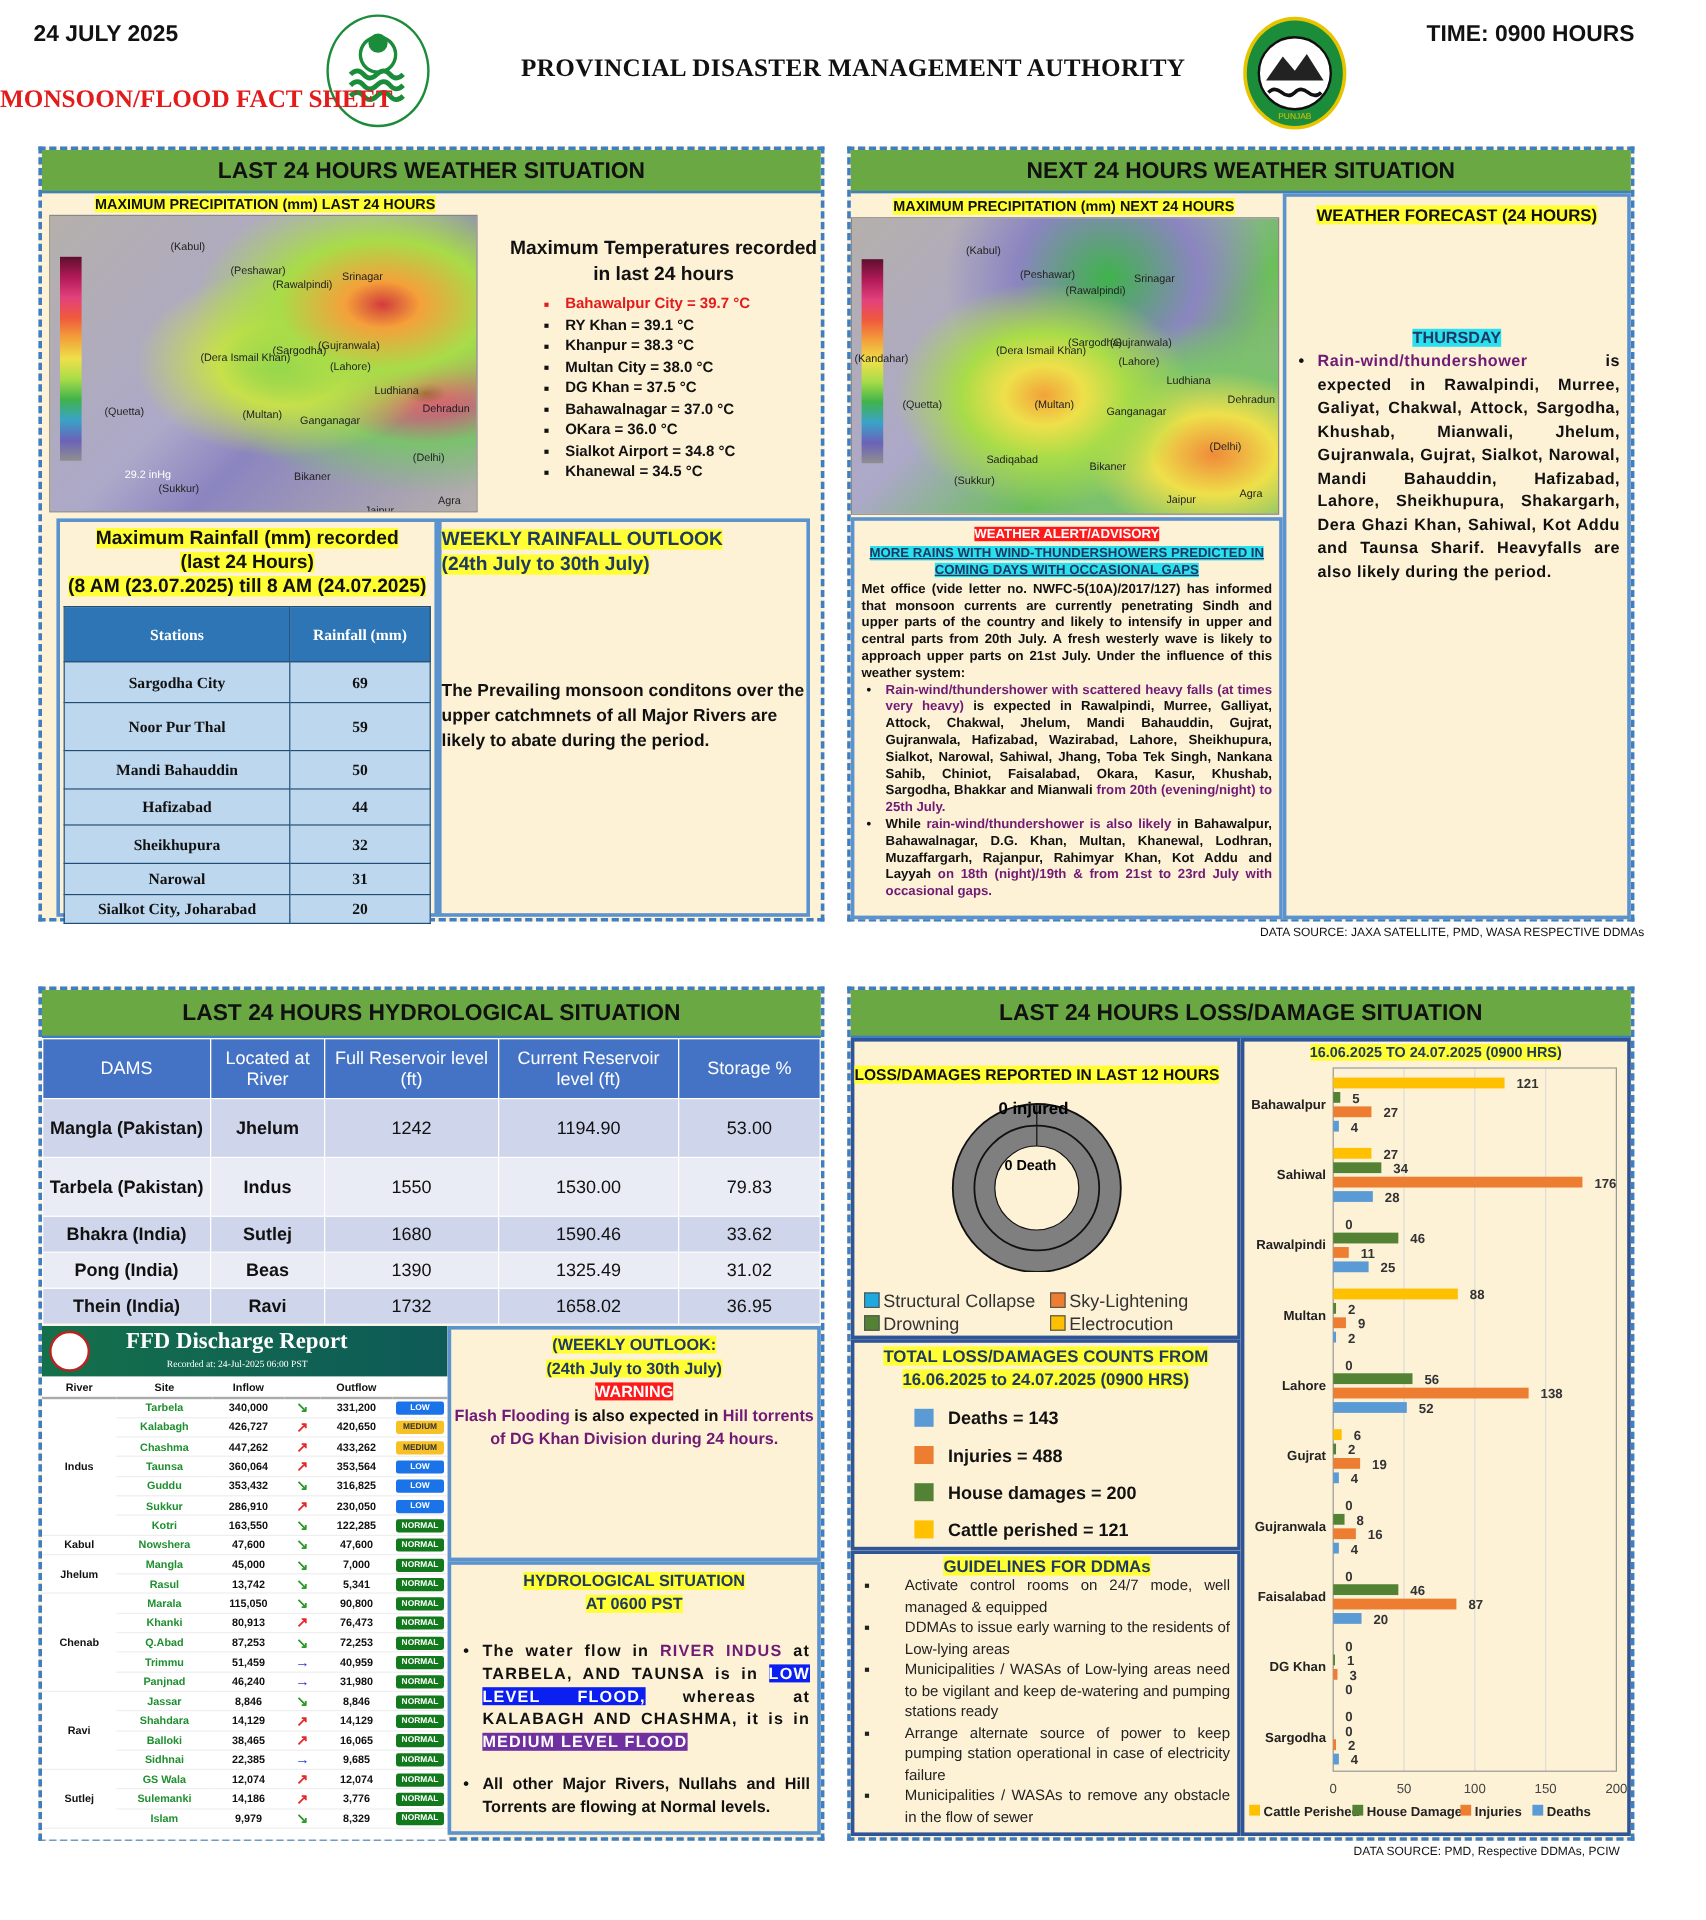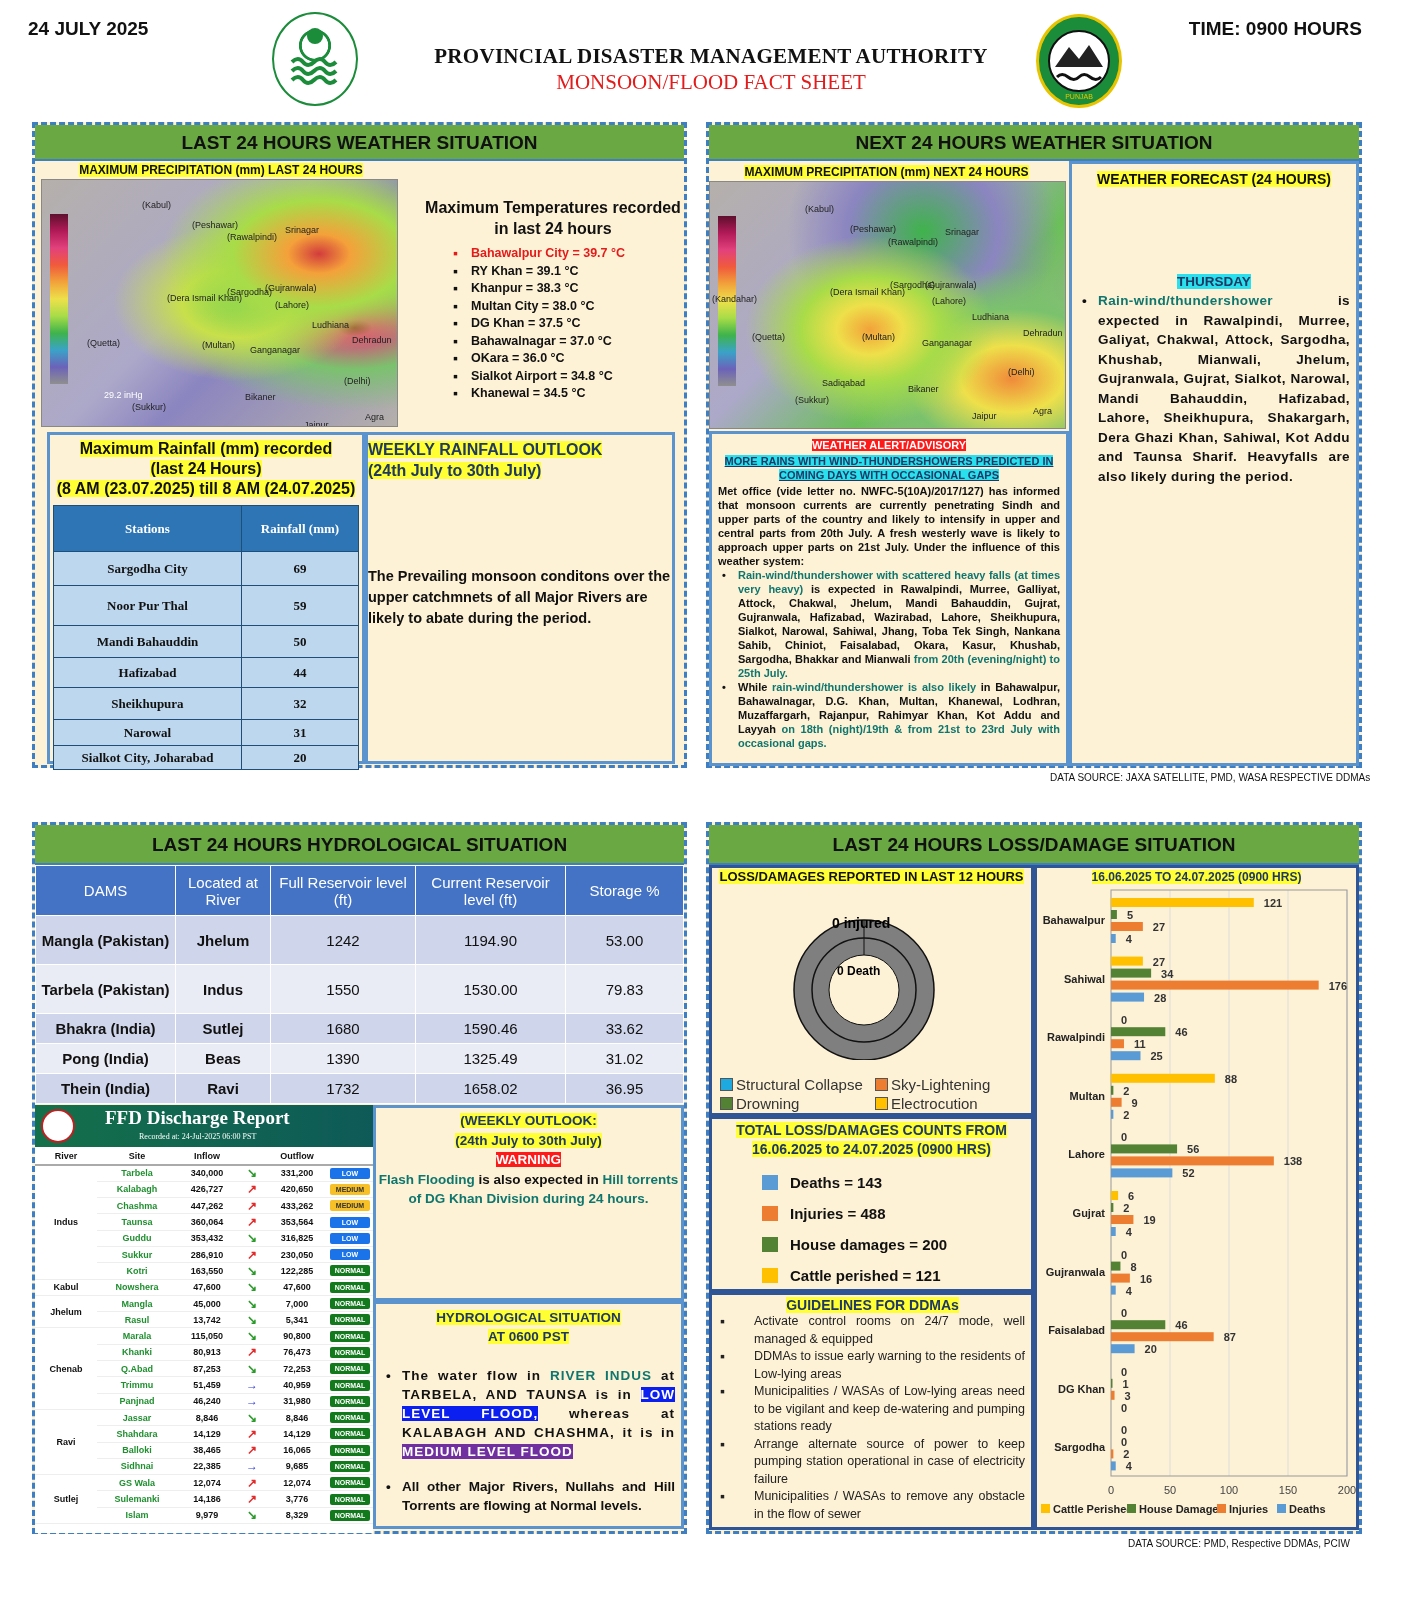--- a/index.html
+++ b/index.html
@@ -1,28 +1,28 @@
 <!DOCTYPE html>
 <html><head>
 <meta charset="utf-8">
 <style>
 *{box-sizing:border-box;margin:0;padding:0}
 body{width:1422px;height:1600px;background:#fff;font-family:"Liberation Sans",sans-serif;position:relative;overflow:hidden;color:#111}
 .abs{position:absolute}
 .hdr-date,.hdr-time{font-weight:bold;font-size:19px;top:18px}
 .hdr-date{left:28px}.hdr-time{right:60px}
 .hdr-title{left:0;width:1422px;text-align:center;top:44px;font-family:"Liberation Serif",serif;font-weight:bold;font-size:21px;letter-spacing:.3px}
-.hdr-sub{left:0;width:1422px;text-align:center;top:70px;font-family:"Liberation Serif",serif;font-weight:normal;font-size:21px;color:#e41b1b}
+.hdr-sub{left:0;width:1422px;top:70px;font-family:"Liberation Serif",serif;font-weight:bold;font-size:21px;color:#e41b1b}
 .logo{width:86px;height:94px;border-radius:50%}
 .quad{border:3px dashed #3e7fc4;background:#fdf1d6}
 .qhead{background:#6aa844;color:#111;font-weight:bold;font-size:19px;text-align:center;height:36px;line-height:36px;border-bottom:2px solid #3e7fc4}
 .hl{background:#ffff33;display:inline;font-weight:bold}
 .hlc{background:#29e1ee;display:inline;font-weight:bold}
 .hlr{background:#ff1a1a;color:#fff;display:inline;font-weight:bold}
-.red{color:#0f766e}
+.red{color:#701a75}
 .box{border:3px solid #5b93cf;background:#fdf1d6;position:absolute}
 .map{position:absolute;background:linear-gradient(135deg,#b5b0ab 0%,#c4bfb9 35%,#7bc26d 50%,#c8d94a 60%,#f0a13c 72%,#5a9ec9 85%,#b8b2ad 100%);overflow:hidden;border:1px solid #888}
 .map .legendbar{position:absolute;left:8px;top:34px;width:18px;height:170px;background:linear-gradient(#5e0f2e,#b11a57,#e2417c,#f05a3c,#f2a23a,#eee04a,#a8dc48,#3fb34b,#3aa3c8,#6b62b9,#8f8f8f)}
 .map .city{position:absolute;font-size:9px;color:#222}
 table{border-collapse:collapse}
 .rain th{background:#2e75b6;color:#fff;font-family:"Liberation Serif",serif;font-size:13px;height:46px;border:1px solid #1f4e79}
 .rain td{background:#bdd7ee;font-family:"Liberation Serif",serif;font-weight:bold;font-size:13px;text-align:center;border:1px solid #1f4e79}
 .dams th{background:#4472c4;color:#fff;font-size:15px;font-weight:normal;border:1px solid #fff;height:50px}
 .dams td{font-size:15px;text-align:center;border:1px solid #fff;height:30px}
 .dams tr.a td{background:#cfd5ea}.dams tr.b td{background:#e9ebf5}
@@ -460,21 +460,21 @@
       <li style="letter-spacing:1px"><span>The water flow in </span><span class="red">RIVER INDUS</span><span> at TARBELA,  AND TAUNSA is in </span><span style="background:#0b1ff0;color:#fff">LOW LEVEL FLOOD,</span><span> whereas at KALABAGH AND CHASHMA, it is in </span><span style="background:#7030a0;color:#fff">MEDIUM LEVEL FLOOD</span></li>
       <li style="margin-top:16px"><span>All other Major Rivers, Nullahs and Hill Torrents are flowing at Normal levels.</span></li>
     </ul>
   </div>
 </div>
 
 <div class="abs quad" style="left:706px;top:822px;width:656px;height:712px">
   <div class="qhead" style="height:40px;line-height:40px">LAST 24 HOURS LOSS/DAMAGE SITUATION</div>
 
   <div class="box" style="left:0;top:40px;width:325px;height:251px;border-color:#2f5597">
-    <div style="text-align:center;font-size:13px;padding-top:1px"><span class="hl">LOSS/DAMAGES REPORTED IN LAST 12 HOURS</span></div>
+    <div style="font-size:13px;padding-top:20px"><span class="hl">LOSS/DAMAGES REPORTED IN LAST 12 HOURS</span></div>
     <svg width="319" height="170" style="position:absolute;left:0;top:22px">
       <circle cx="152" cy="100" r="70" fill="#7f7f7f" stroke="#111" stroke-width="1.5"></circle>
       <circle cx="152" cy="100" r="52" fill="#7f7f7f" stroke="#111" stroke-width="1.5"></circle>
       <circle cx="152" cy="100" r="35" fill="#fdf1d6" stroke="#111" stroke-width="1"></circle>
       <line x1="152" y1="30" x2="152" y2="65" stroke="#111" stroke-width="1"></line>
       <text x="120" y="38" font-size="14" font-weight="bold" font-family="Liberation Sans">0 injured</text>
       <text x="125" y="85" font-size="12" font-weight="bold" font-family="Liberation Sans">0 Death</text>
     </svg>
     <div id="ring-legend" style="position:absolute;left:8px;top:208px;width:300px;font-size:15px;color:#333;display:grid;grid-template-columns:155px 145px;row-gap:2px">
         <div><span style="display:inline-block;width:13px;height:13px;border:1px solid #555;margin-right:3px;vertical-align:-1px;background:#1fa9e1"></span><span>Structural Collapse</span></div>

